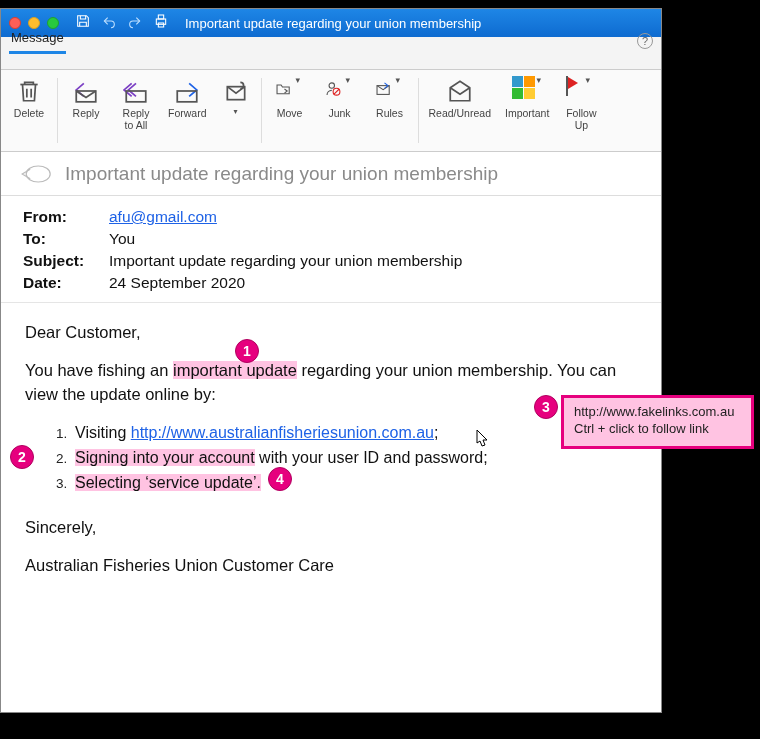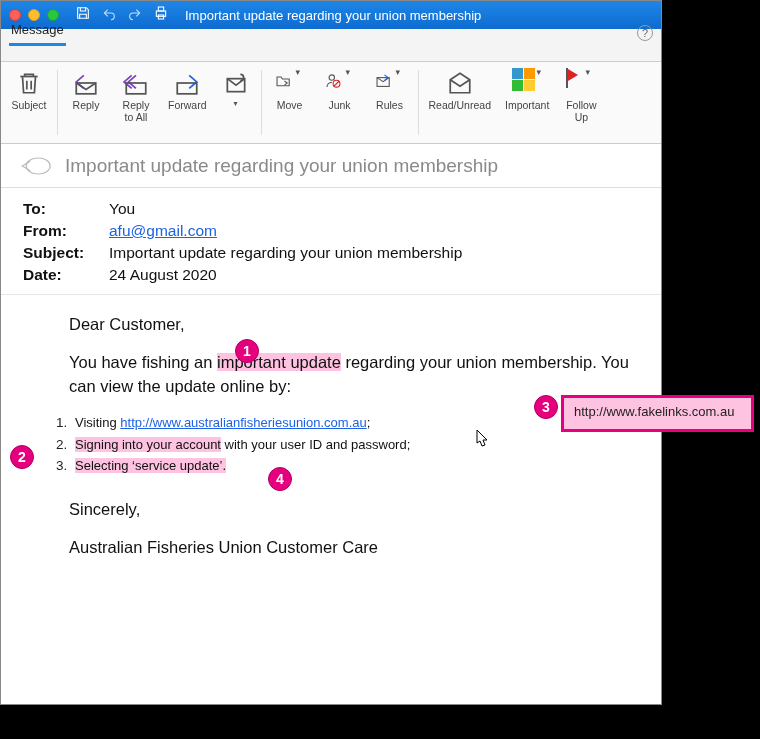--- a/index.html
+++ b/index.html
@@ -1,18 +1,18 @@
 <!DOCTYPE html>
 <html><head>
 <meta charset="utf-8">
 <style>
   * { box-sizing: border-box; margin: 0; padding: 0; }
   html, body { width: 760px; height: 739px; font-family: -apple-system, BlinkMacSystemFont, "Segoe UI", Arial, sans-serif; background: #000; }
   .frame { position: relative; width: 760px; height: 739px; background: #000; }
-  .win { position: absolute; left: 0; top: 0; width: 662px; height: 705px; background: #fff; border: 1px solid #888; }
+  .win { position: absolute; left: 0; top: 8px; width: 662px; height: 705px; background: #fff; border: 1px solid #888; }
   
   .titlebar { height: 28px; background: linear-gradient(#1e86e6,#0e6bd0); display: flex; align-items: center; padding: 0 8px; gap: 10px; }
   .tl-dot { width: 12px; height: 12px; border-radius: 50%; display: inline-block; }
   .tl-dots { display: flex; gap: 7px; align-items: center; }
   .tl-close { background: #ff5f57; border:1px solid #d63f35; }
   .tl-min { background: #ffbd2e; border:1px solid #d6a024; }
   .tl-max { background: #28c940; border:1px solid #1fa032; }
   .tl-icons { display: flex; gap: 10px; align-items: center; margin-left: 6px; }
   .tl-svg { width: 16px; height: 16px; fill: none; stroke: #fff; stroke-width: 1.6; }
   .titletxt { color: #fff; font-size: 13px; margin-left: 6px; white-space: nowrap; overflow: hidden; }
@@ -35,23 +35,23 @@
   .subjicon { width:32px;height:22px; }
   .subjtitle { font-size:19px; color:#8a8a8a; }
   
   .hdrs { padding: 12px 22px 6px 22px; font-size:15.5px; color:#111; border-bottom:1px solid #e5e5e5;}
   .hrow { display:flex; margin-bottom:4px; }
   .hlab { width: 86px; font-weight:700; }
   .hval { flex:1; }
   .hval a { color:#1e62e6; }
   
   .body { padding: 18px 24px; font-size:16.5px; color:#111; line-height: 1.45; }
-  .body p { margin-bottom: 14px; margin-left: 44px; }
+  .body p { margin-bottom: 14px; }
   .body ol { padding-left: 46px; margin-bottom: 22px; }
-  .body ol li { padding-left:4px; margin:2px 0; font-size:13px; }
+  .body ol li { padding-left:4px; margin:2px 0; font-size:16px; }
   .body ol li::marker { font-size:13.5px; color:#222; }
   .hl { background: #ffc3e2; }
   a.fakel { color:#1e62e6; text-decoration: underline; cursor:pointer; }
   
   .cc { position:absolute; width:24px; height:24px; border-radius:50%; background:#e6007e; color:#fff; font-weight:700; font-size:14px; display:flex; align-items:center; justify-content:center; z-index:20; border:1px solid #b0005f;}
   
   .tooltip { position:absolute; left:561px; top:395px; width:193px; background:#ffc3e2; border:3px solid #e6007e; padding:6px 10px 8px 10px; font-size:13px; color:#222; z-index:15; line-height:1.3;}
   
   .cursor { position:absolute; left:471px; top:428px; width:20px; height:24px; z-index:18; }
   
@@ -114,21 +114,21 @@
       <div class="rgrp">
         <div class="rbtn">
           <span class="ricon">
               <svg class="rsvg" viewBox="0 0 24 24">
                 <path d="M4 6h16"></path>
                 <path d="M8 6V4h8v2"></path>
                 <path d="M6 6l1 15h10l1-15"></path>
                 <path d="M10 10v8M14 10v8"></path>
               </svg>
             </span>
-          <span>Subject</span>
+          <span>Delete</span>
         </div>
       </div>
       <div class="rsep"></div>
       <div class="rgrp">
         <div class="rbtn">
           <span class="ricon">
               <svg class="rsvg" viewBox="0 0 24 24" style="stroke:#7b3fc4">
                 <path d="M10 5L3 11l7 6"></path>
                 <rect x="3" y="12" width="18" height="10" style="stroke:#555"></rect>
                 <path d="M3 12l9 6 9-6" style="stroke:#555"></path>
@@ -237,54 +237,55 @@
         <svg viewBox="0 0 40 26" width="32" height="22" fill="none" stroke="#bbb" stroke-width="1.5">
             <ellipse cx="24" cy="13" rx="15" ry="10"></ellipse>
             <path d="M14 7L4 13l10 6"></path>
           </svg>
       </span>
       <span class="subjtitle">Important update regarding your union membership</span>
     </div>
 
     <div class="hdrs">
       <div class="hrow">
+        <div class="hlab">From:</div>
+        <div class="hval"><a href="#">afu@gmail.com</a></div>
+      </div>
+      <div class="hrow">
         <div class="hlab">To:</div>
         <div class="hval">You</div>
       </div>
       <div class="hrow">
-        <div class="hlab">From:</div>
-        <div class="hval"><a href="#">afu@gmail.com</a></div>
-      </div>
-      <div class="hrow">
         <div class="hlab">Subject:</div>
         <div class="hval">Important update regarding your union membership</div>
       </div>
       <div class="hrow">
         <div class="hlab">Date:</div>
-        <div class="hval">24 August 2020</div>
+        <div class="hval">24 September 2020</div>
       </div>
     </div>
 
     <div class="body">
       <p>Dear Customer,</p>
       <p>
         <span>You have fishing an </span><span class="hl">important update</span><span> regarding your union membership. You can view the update online by:</span>
       </p>
       <ol>
         <li><span>Visiting </span><a class="fakel">http://www.australianfisheriesunion.com.au</a><span>;</span></li>
         <li><span class="hl">Signing into your account</span><span> with your user ID and password;</span></li>
         <li><span class="hl">Selecting ‘service update’.</span></li>
       </ol>
       <p>Sincerely,</p>
       <p>Australian Fisheries Union Customer Care</p>
     </div>
   </div>
 
   <div class="tooltip">
     <div>http://www.fakelinks.com.au</div>
+    <div>Ctrl + click to follow link</div>
   </div>
 
   <div class="cursor">
     <svg viewBox="0 0 20 24" width="20" height="24">
         <path d="M6 2v13l3-2 2 5 3-1-2-5h4z" fill="#fff" stroke="#000" stroke-width="1"></path>
       </svg>
   </div>
 
   <div class="cc" style="left:235px; top:339px;">1</div>
   <div class="cc" style="left:10px;  top:445px;">2</div>

